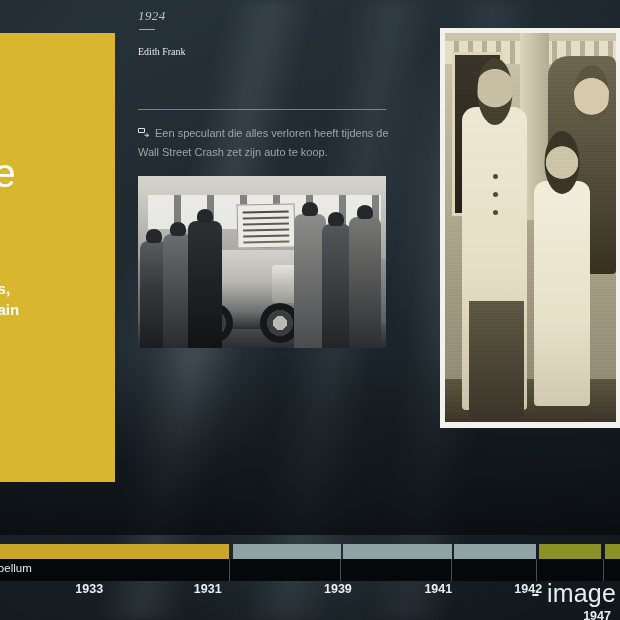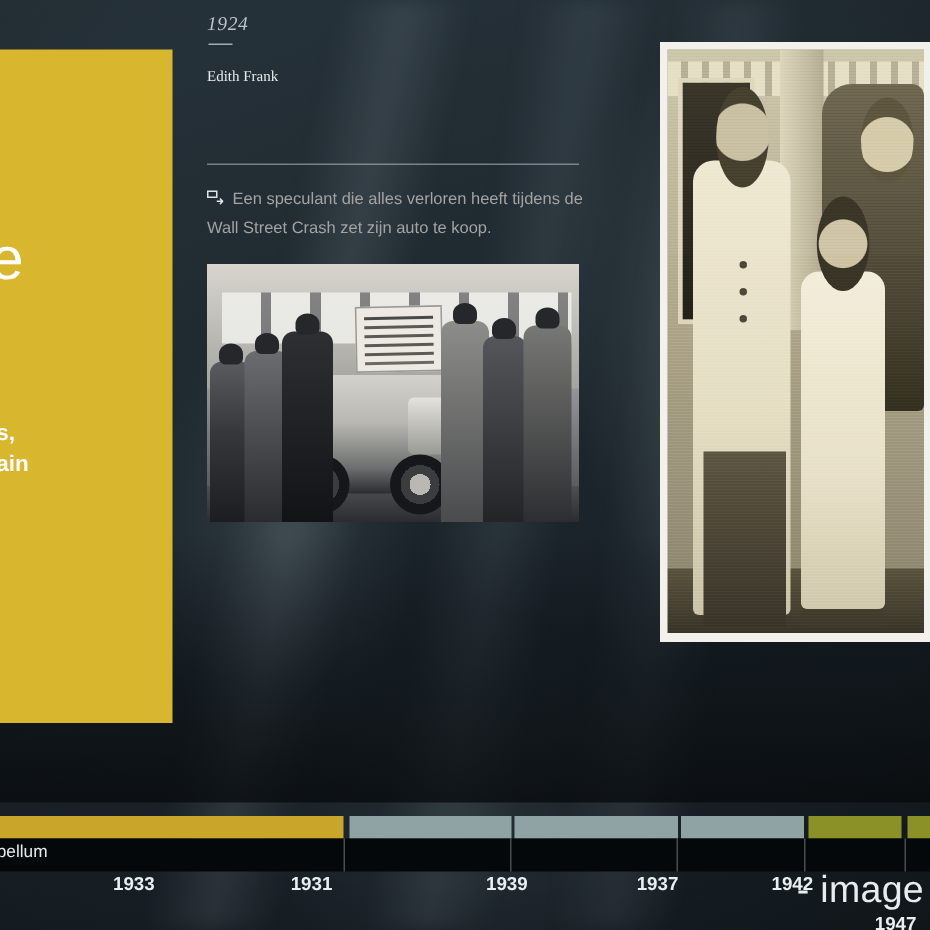--- a/index.html
+++ b/index.html
@@ -438,21 +438,21 @@
         <div class="tl-seg" style="left: 87%; width: 10%; background: rgb(139, 145, 39);"></div>
         <div class="tl-seg" style="left: 97.5%; width: 4%; background: rgb(139, 145, 39);"></div>
       </div>
     <div class="tl-labels">
         <div class="tl-era" style="left: -2%; width: 20%; text-align: left;">erbellum</div>
       </div>
     <div class="tl-years">
         <div class="tl-year" style="left: 7.3%; margin-left: 44px;">1933</div>
         <div class="tl-year" style="left: 33.5%;">1931</div>
         <div class="tl-year" style="left: 54.5%;">1939</div>
-        <div class="tl-year" style="left: 70.7%;">1937</div>
+        <div class="tl-year" style="left: 70.7%;">1941</div>
         <div class="tl-year" style="left: 85.2%;">1942</div>
         <div class="tl-year" style="left: 96.3%; margin-top: 27px;">1947</div>
       </div>
   <div class="tl-tick" style="left: 37%;"></div>
       <div class="tl-tick" style="left: 54.9%;"></div>
       <div class="tl-tick" style="left: 72.8%;"></div>
       <div class="tl-tick" style="left: 86.5%;"></div>
       <div class="tl-tick" style="left: 97.2%;"></div>
     </div>
 

